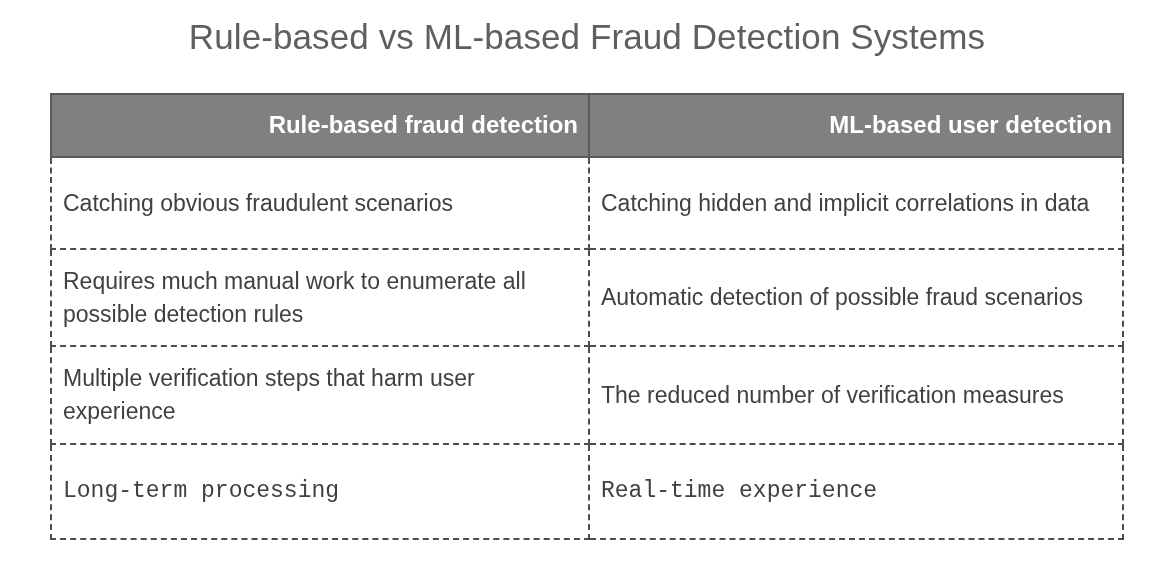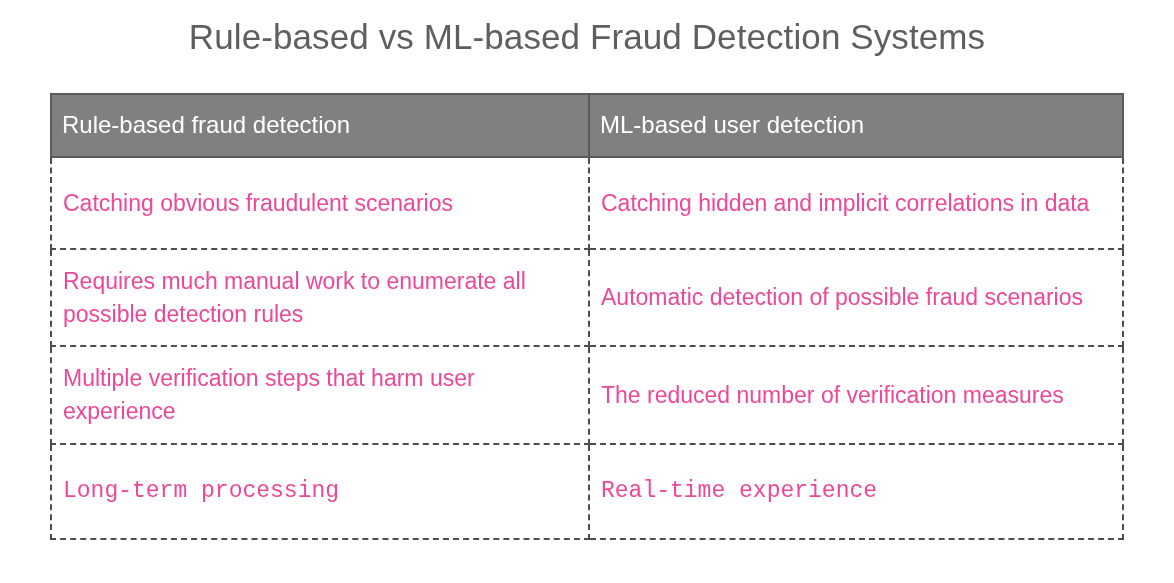--- a/index.html
+++ b/index.html
@@ -46,31 +46,31 @@
     table-layout: fixed;
   }
 
   .comparison-table col.col-left  { width: 538px; }
   .comparison-table col.col-right { width: 534px; }
 
   .comparison-table thead th {
     background: #808080;
     color: #ffffff;
     font-size: 24px;
-    font-weight: 400;
-    text-align: left;
+    font-weight: 700;
+    text-align: right;
     height: 63px;
     padding: 0 10px;
     border: 2px solid #5a5a5a;
     line-height: 1.1;
   }
 
   .comparison-table tbody td {
     border: 2px dashed #4d4d4d;
-    color: #ec4899;
+    color: #404040;
     font-size: 23px;
     font-weight: 400;
     vertical-align: middle;
     padding: 8px 4px 8px 11px;
     line-height: 1.42;
   }
 
   .comparison-table tbody tr.row-h1 td { height: 92px; }
   .comparison-table tbody tr.row-h2 td { height: 97px; }
   .comparison-table tbody tr.row-h3 td { height: 98px; }

